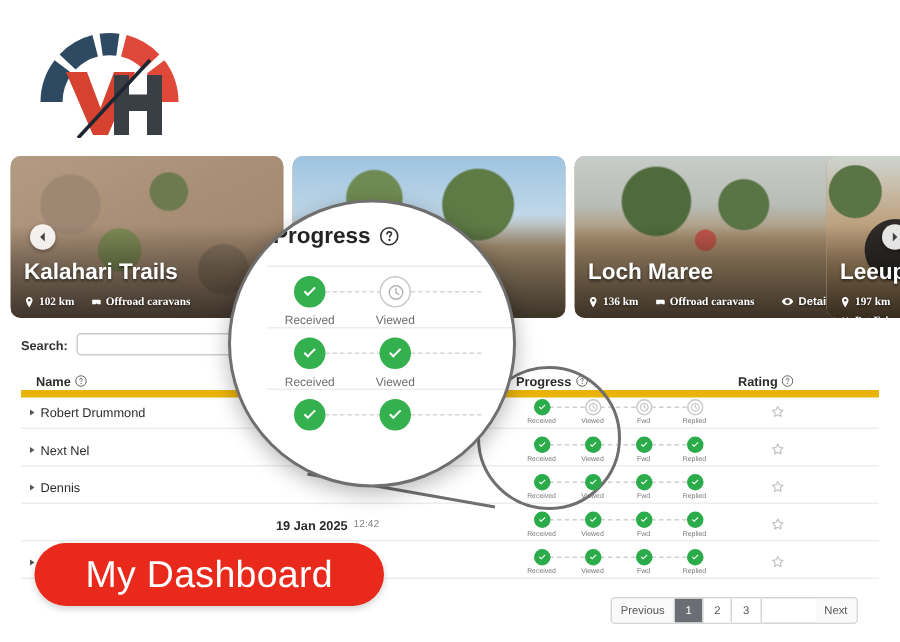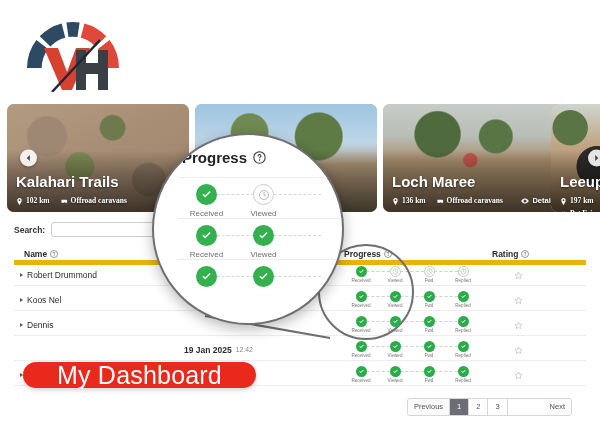--- a/index.html
+++ b/index.html
@@ -138,21 +138,21 @@
     padding: 3px 6px; font-size: 7.5px; color: #555; background: #fafafa;
     border-right: 1px solid #d6d6d6; line-height: 10px;
   }
   .pg:last-child { border-right: none; margin-left: 36px; }
   .pg.num { background: #fff; padding: 3px 7px; }
   .pg.active { background: #6b6f75; color: #fff; }
 
   
   .dashboard-btn {
     position: absolute; left: 23px; top: 362px;
-    width: 233px; height: 26px; border-radius: 21px;
+    width: 233px; height: 42px; border-radius: 21px;
     background: #e8291c; color: #fff;
     display: flex; align-items: center; justify-content: center;
     font-size: 25px; font-weight: 400; letter-spacing: .2px;
     box-shadow: 0 2px 5px rgba(0,0,0,.18);
   }
 
   
   .mag-big {
     position: absolute; left: 152px; top: 133px; width: 192px; height: 192px;
     border-radius: 50%; background: #fff; overflow: hidden;
@@ -413,21 +413,21 @@
           </div>
           <div class="cell c-rate">
             <span class="star"><svg viewBox="0 0 16 16">
                 <path d="M8 1.8l1.9 3.9 4.3.6-3.1 3 .7 4.2L8 11.6 4.2 13.5l.7-4.2-3.1-3 4.3-.6z" stroke-linejoin="round"></path>
               </svg></span>
           </div>
         </div>
         <div class="row">
           <div class="cell c-name">
             <span class="caret"></span>
-            <span>Koos Nel</span>
+            <span>Next Nel</span>
           </div>
           <div class="cell c-date">
             <span></span>
             <span class="tm"></span>
           </div>
           <div class="cell c-prog">
             <div class="steps">
               <div class="step">
                 <span class="connector"></span>
                 <span class="dot done">

